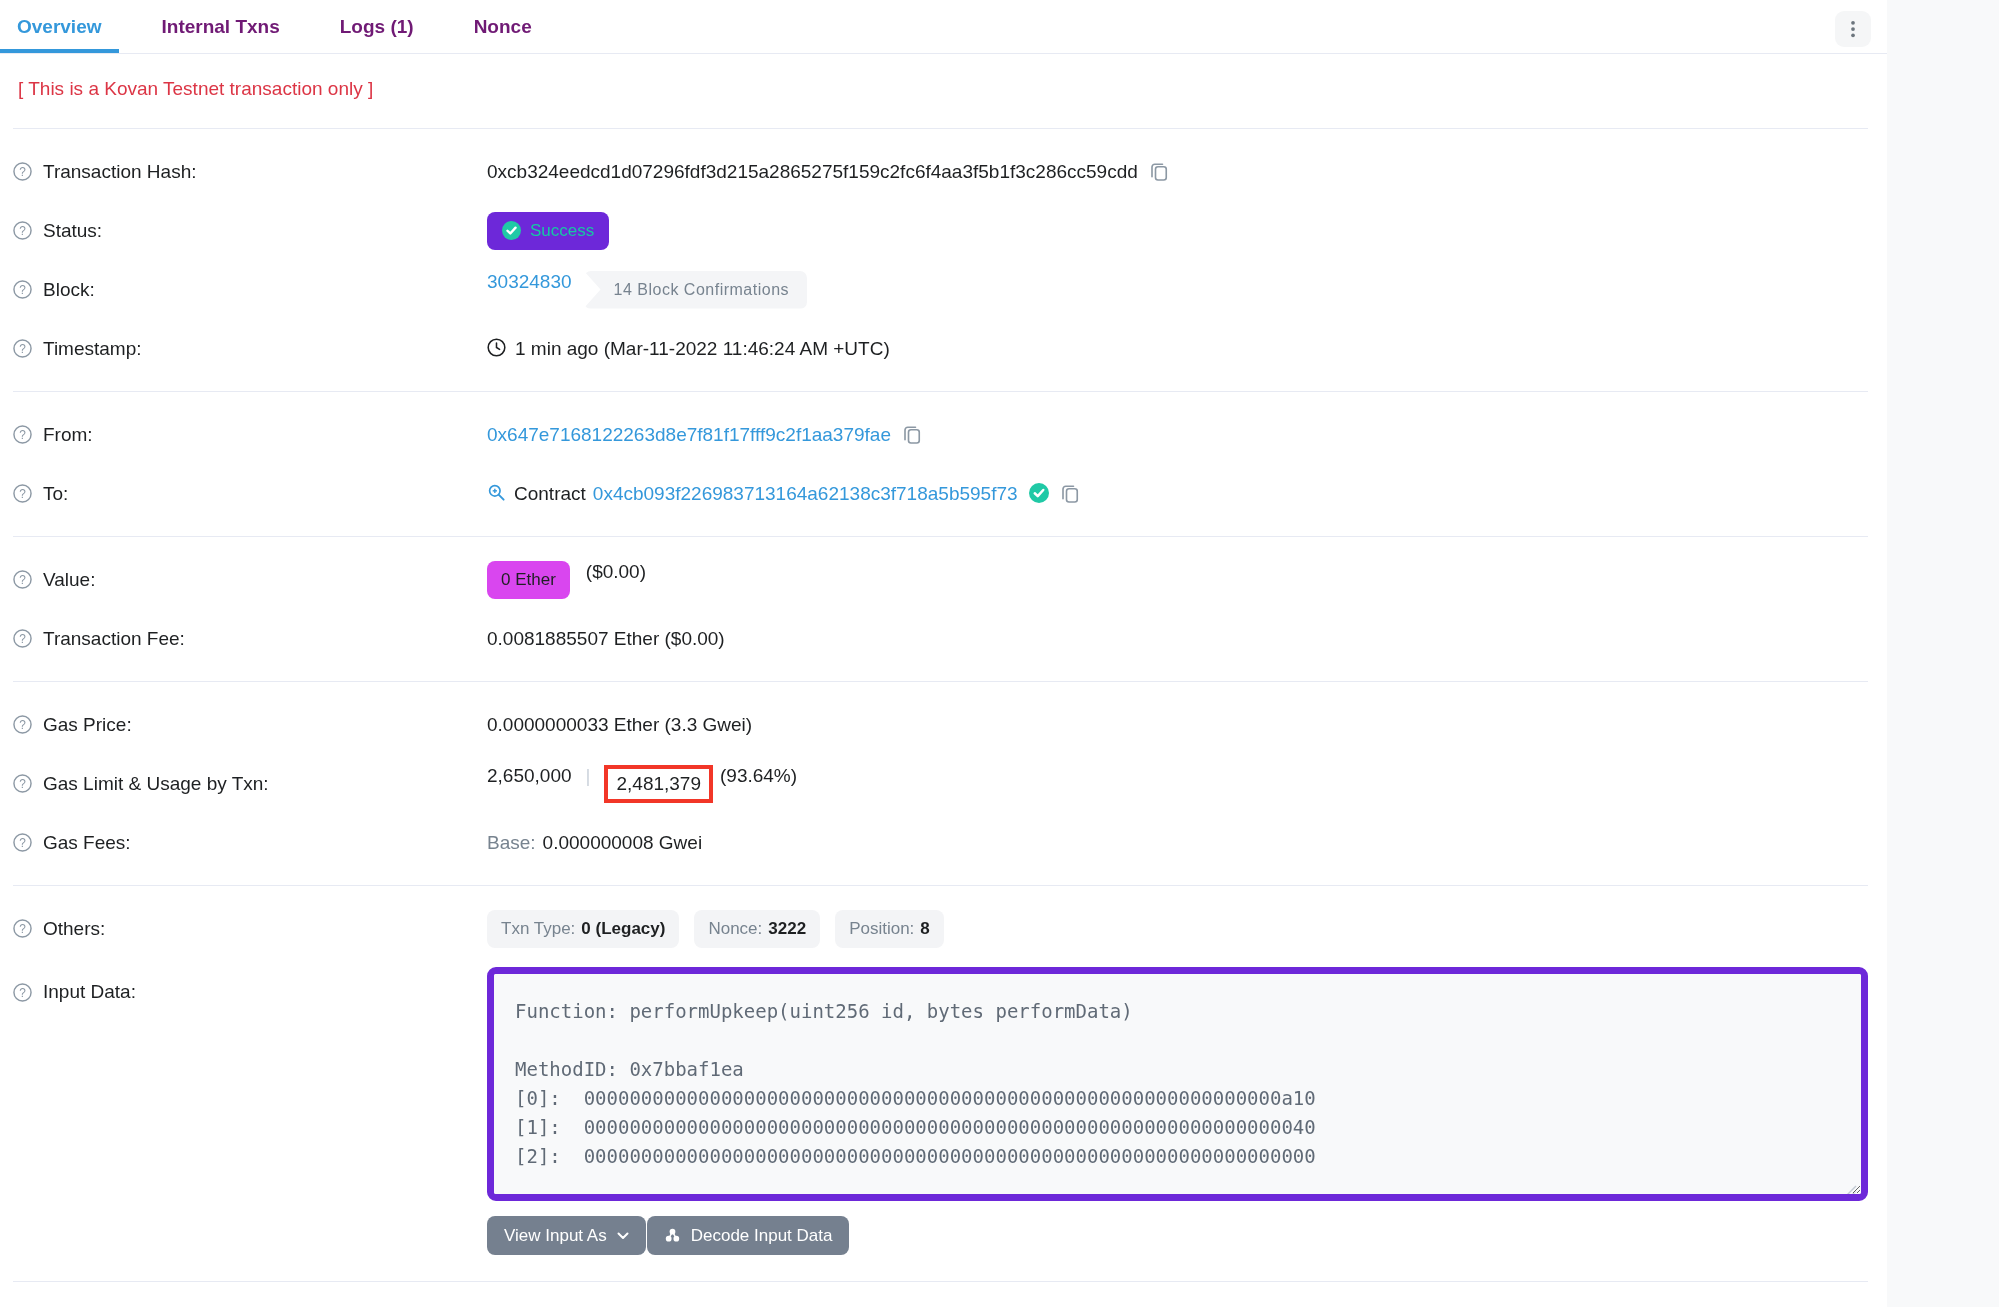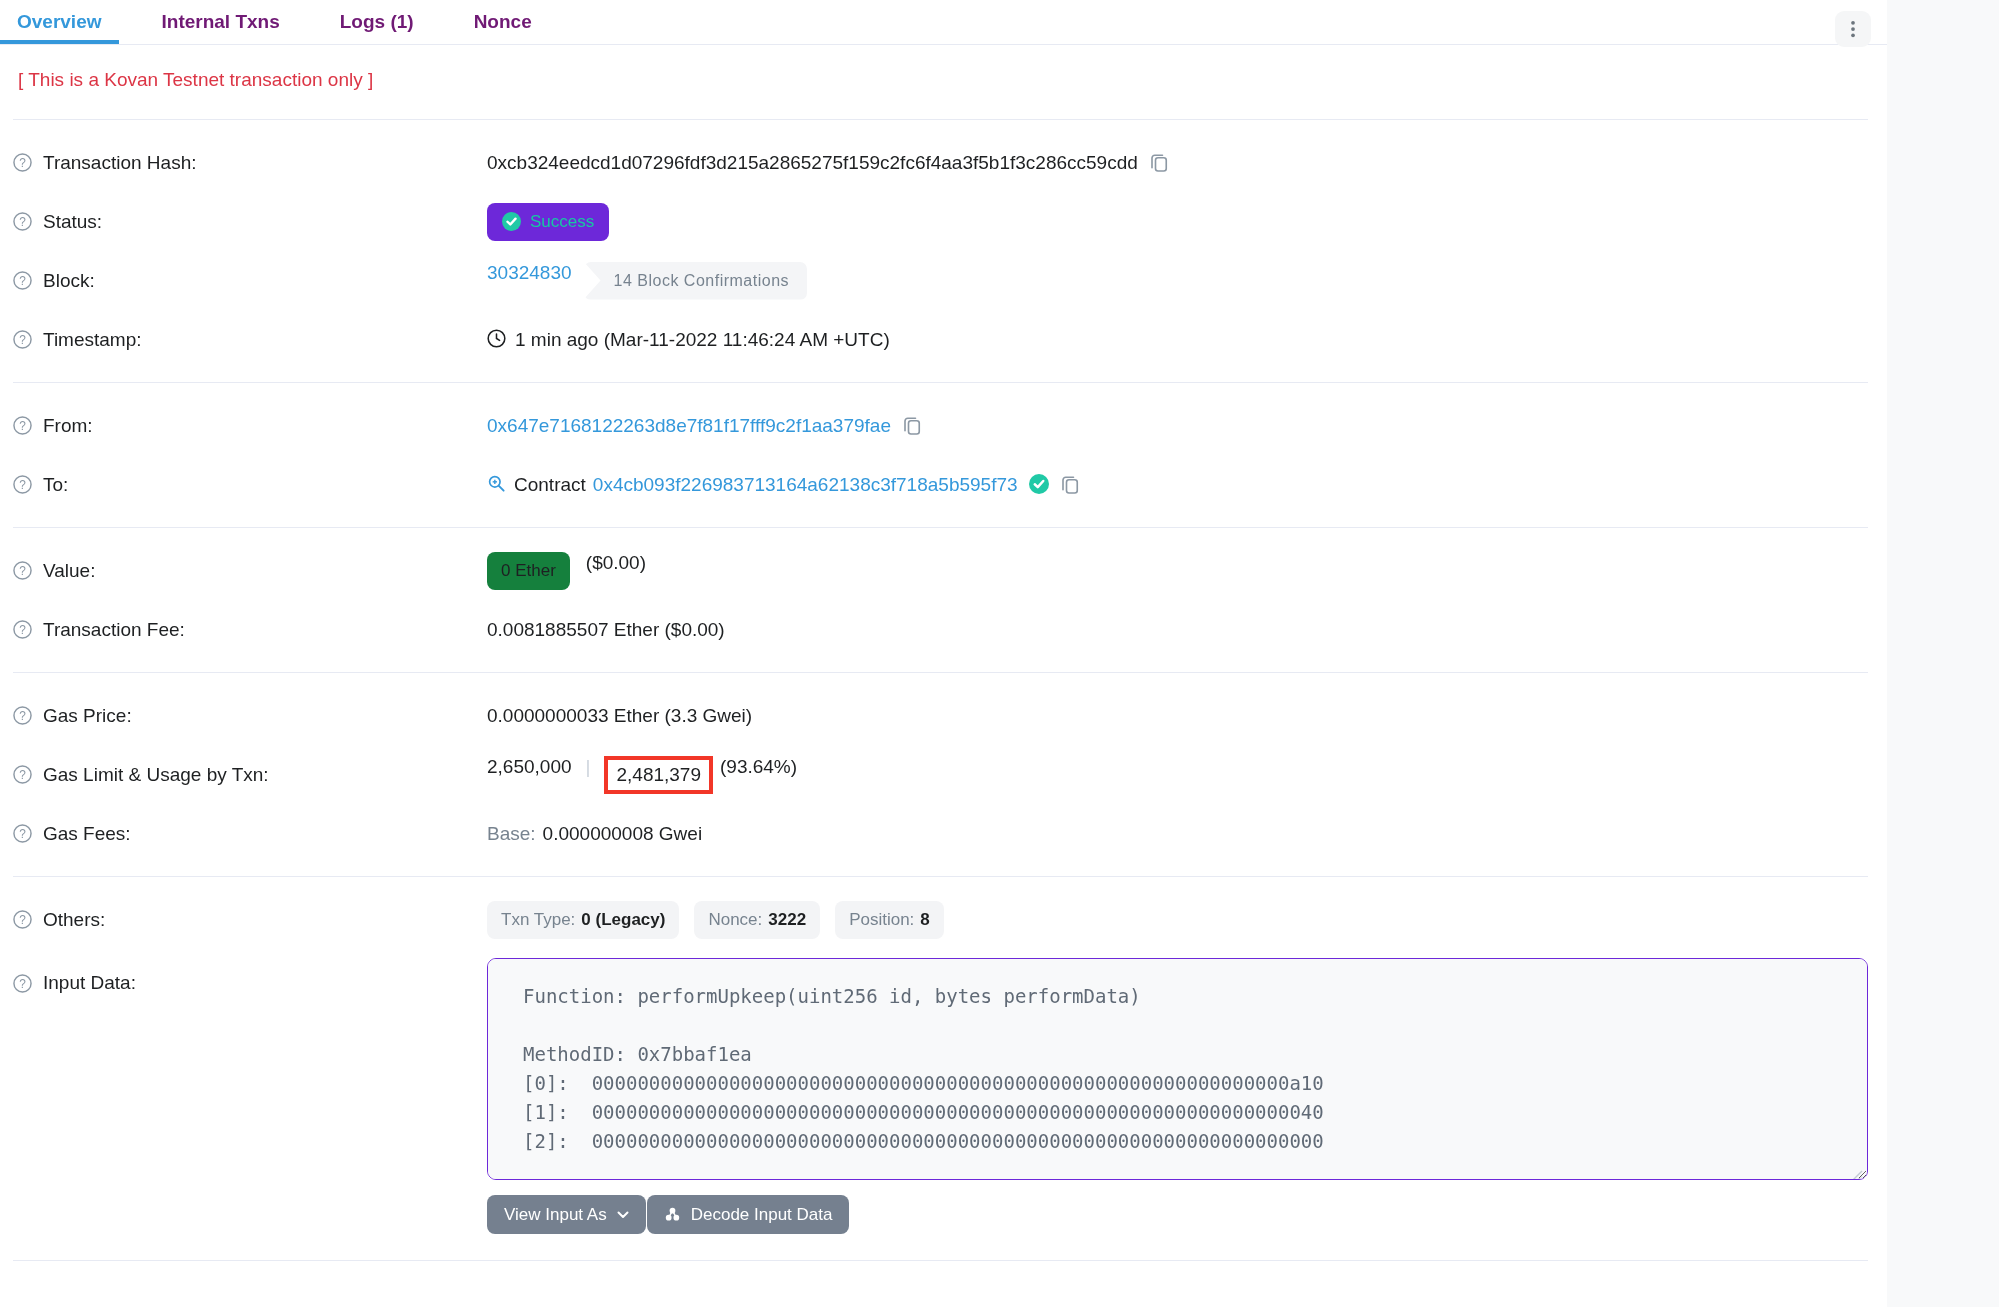--- a/index.html
+++ b/index.html
@@ -5,21 +5,21 @@
   * { box-sizing: border-box; margin: 0; padding: 0; }
   body {
     background: #f8f9fa;
     font-family: "Liberation Sans", sans-serif;
     color: #1e2022;
   }
   .page { position: relative; width: 1999px; height: 1307px; background: #f8f9fa; overflow: hidden; }
   .card { position: absolute; left: 0; top: 0; width: 1887px; height: 1307px; background: #ffffff; }
 
   
-  .tabs { display: flex; align-items: stretch; height: 45px; border-bottom: 1px solid #e7eaf3; position: relative; }
+  .tabs { display: flex; align-items: stretch; height: 54px; border-bottom: 1px solid #e7eaf3; position: relative; }
   .tab {
     display: flex; align-items: center; padding: 0 17px; margin-right: 26px;
     font-size: 19px; font-weight: 600; color: #701a75; cursor: pointer;
   }
   .tab.active { color: #3498db; box-shadow: inset 0 -4px 0 #3498db; }
   .kebab-btn {
     position: absolute; right: 16px; top: 11px; width: 36px; height: 36px;
     background: #f5f6f7; border-radius: 9px; display: flex; align-items: center; justify-content: center;
     cursor: pointer;
   }
@@ -52,30 +52,30 @@
     padding: 10px 18px 10px 30px; border-radius: 7px;
     clip-path: polygon(0 0, 100% 0, 100% 100%, 0 100%, 17px 50%);
   }
   .pill {
     display: inline-flex; align-items: center; gap: 6px;
     background: #f3f4f6; border-radius: 8px; padding: 9px 14px; font-size: 17px;
   }
   .pill + .pill { margin-left: 15px; }
   .pill .pl { color: #77838f; }
   .pill .pv { color: #1e2022; font-weight: 600; }
-  .ether-pill { background: #15803d; border-radius: 8px; padding: 9px 14px; font-size: 17px; color: #1e2022; }
+  .ether-pill { background: #d946ef; border-radius: 8px; padding: 9px 14px; font-size: 17px; color: #1e2022; }
 
   .sep-pipe { color: #ccd3dc; margin: 0 14px; }
   .redbox { border: 4px solid #f23628; padding: 4px 8px; margin-right: 7px; }
   .muted { color: #77838f; }
   .semib { font-weight: 500; }
 
   .code-box {
-    width: 100%; background: #f8f9fa; border: 1px solid #6d28d9; border-radius: 9px;
-    padding: 23px 35px; position: relative;
+    width: 100%; background: #f8f9fa; border: 7px solid #6d28d9; border-radius: 9px;
+    padding: 23px 21px; position: relative;
     font-family: "DejaVu Sans Mono", "Liberation Mono", monospace;
     font-size: 19px; line-height: 29px; color: #606a76;
     resize: vertical; overflow: auto;
   }
   .code-line { white-space: pre; min-height: 29px; }
   .resize-grip { position: absolute; right: 4px; bottom: 4px; width: 14px; height: 14px; cursor: nwse-resize; }
 
   .btn-row { display: flex; gap: 1px; margin-top: 15px; }
   .btn {
     display: inline-flex; align-items: center; gap: 10px; height: 39px; padding: 0 17px;

